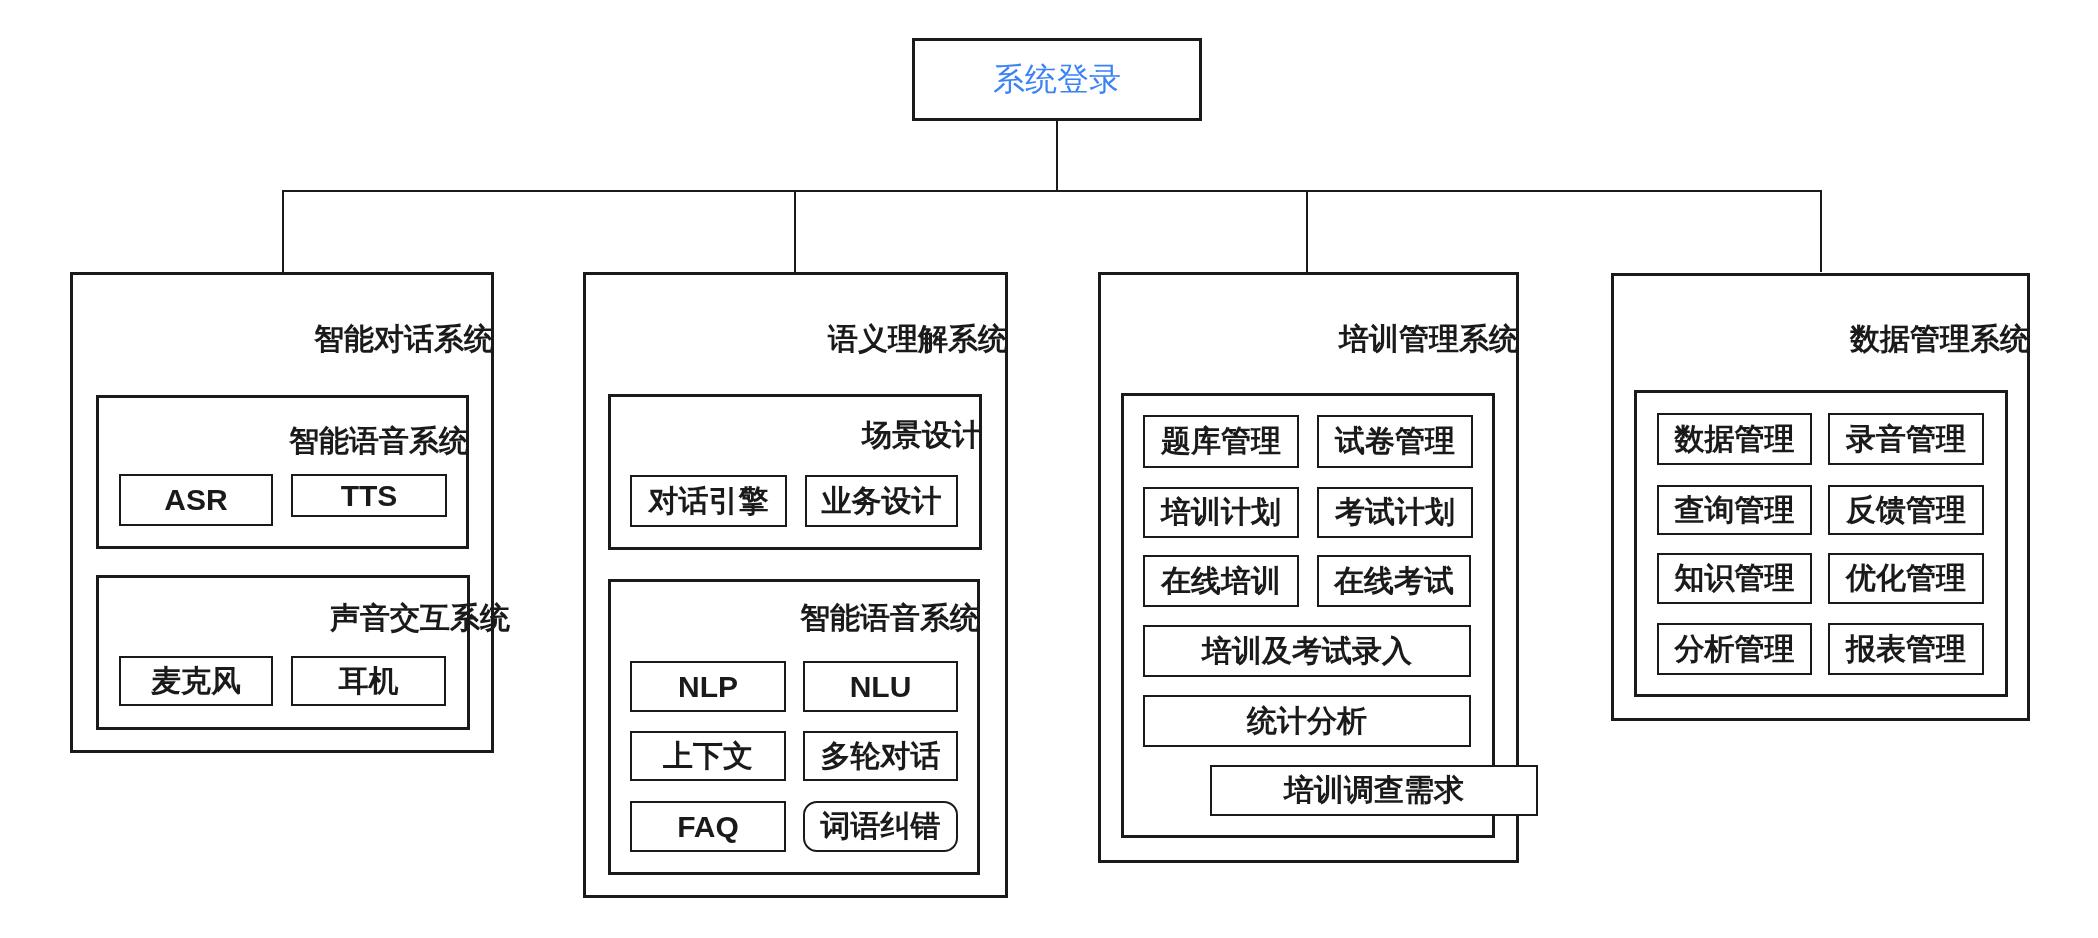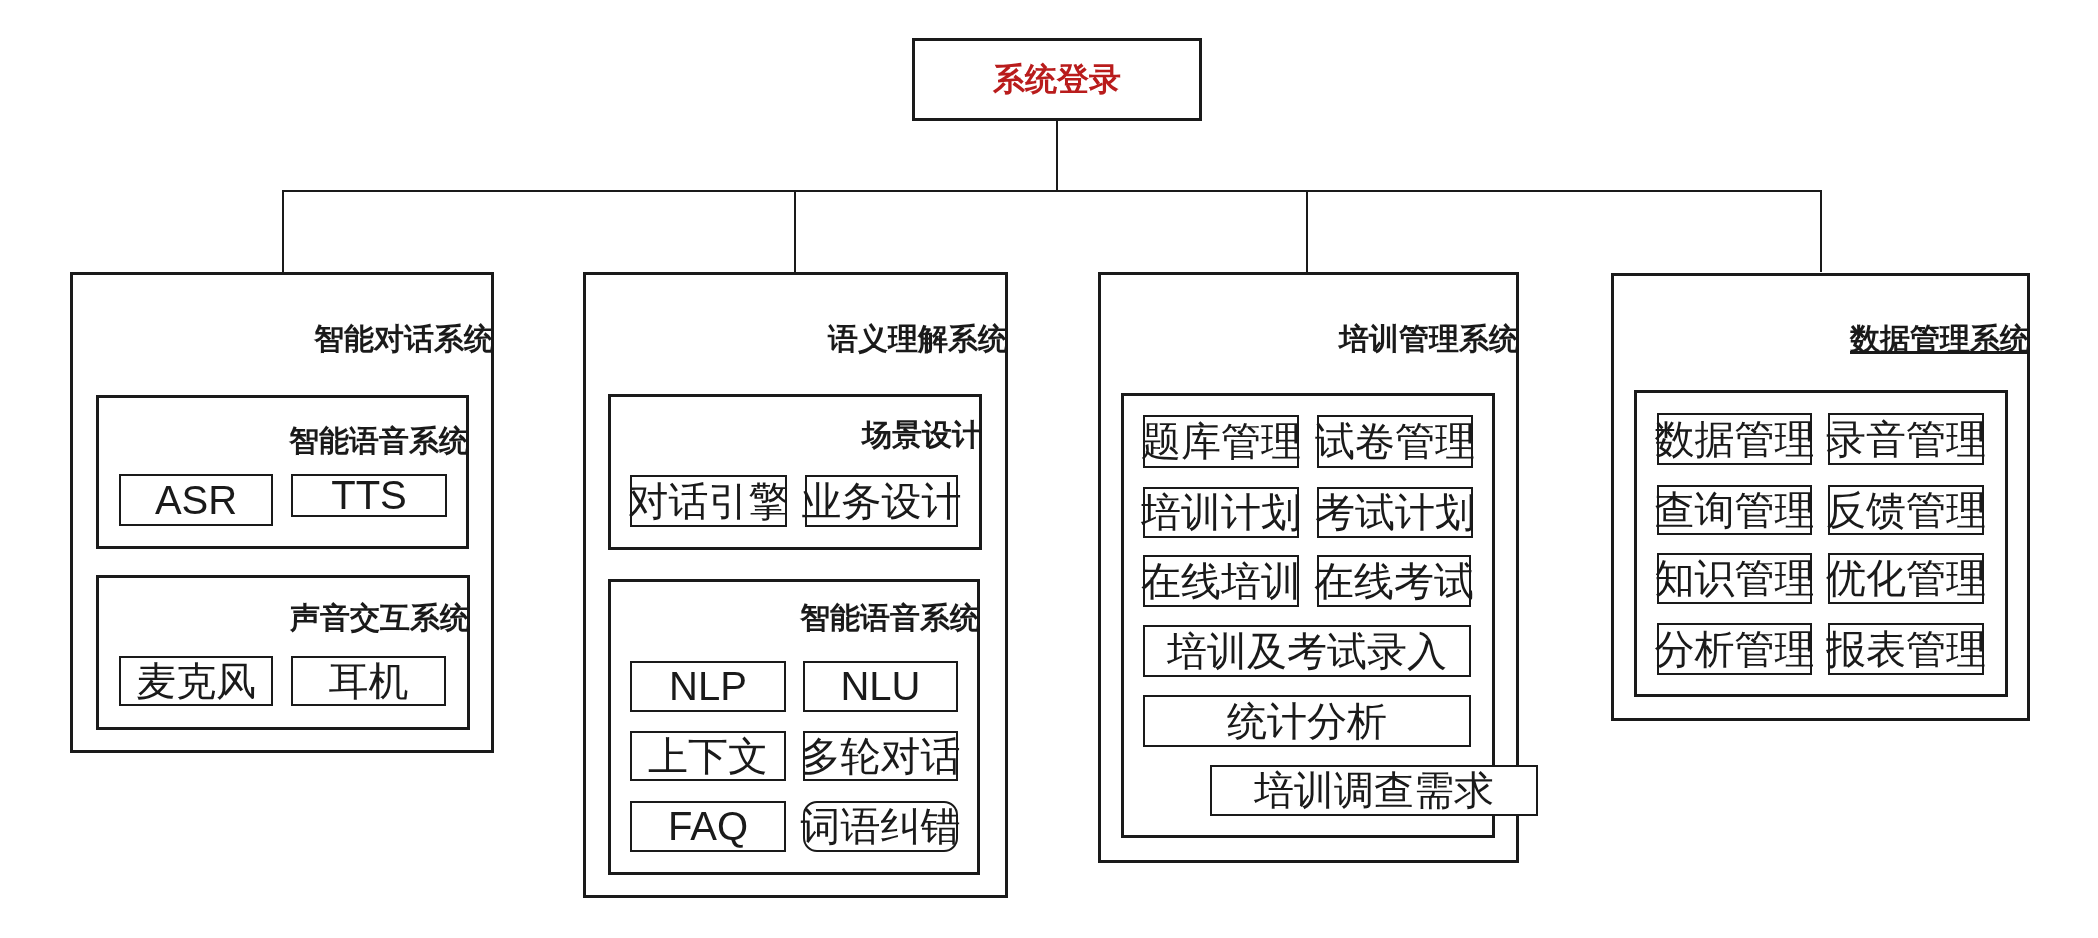--- a/index.html
+++ b/index.html
@@ -24,22 +24,22 @@
     box-sizing: border-box;
   }
   .leaf {
     position: absolute;
     border: 2px solid #1a1a1a;
     background: #ffffff;
     box-sizing: border-box;
     display: flex;
     align-items: center;
     justify-content: center;
-    font-size: 40px;
-    font-weight: 400;
+    font-size: 30px;
+    font-weight: 700;
     color: #1a1a1a;
     white-space: nowrap;
   }
   .title {
     position: absolute;
     height: 44px;
     line-height: 44px;
     text-align: right;
     font-size: 30px;
     font-weight: 700;
@@ -48,22 +48,22 @@
   }
   .rootbox {
     position: absolute;
     border: 3px solid #1a1a1a;
     background: #ffffff;
     box-sizing: border-box;
     display: flex;
     align-items: center;
     justify-content: center;
     font-size: 32px;
-    font-weight: 700;
-    color: #b91c1c;
+    font-weight: 400;
+    color: #3b82f6;
   }
   .line {
     position: absolute;
     background: #1a1a1a;
   }
 </style>
 </head>
 <body>
 
 <div class="canvas">
@@ -81,21 +81,21 @@
 
   <div class="box" style="left:70px; top:272px; width:424px; height:481px;"></div>
   <div class="title" style="left:70px; top:317px; width:424px;">智能对话系统</div>
 
   <div class="groupbox" style="left:96px; top:395px; width:373px; height:154px;"></div>
   <div class="title" style="left:96px; top:419px; width:373px;">智能语音系统</div>
   <div class="leaf" style="left:119px; top:474px; width:154px; height:52px;">ASR</div>
   <div class="leaf" style="left:291px; top:474px; width:156px; height:43px;">TTS</div>
 
   <div class="groupbox" style="left:96px; top:575px; width:374px; height:155px;"></div>
-  <div class="title" style="left:96px; top:596px; width:374px;">声音交互系统</div>
+  <div class="title" style="left:96px; top:596px; width:374px;padding-left:40px;">声音交互系统</div>
   <div class="leaf" style="left:119px; top:656px; width:154px; height:50px;">麦克风</div>
   <div class="leaf" style="left:291px; top:656px; width:155px; height:50px;">耳机</div>
 
   <div class="box" style="left:583px; top:272px; width:425px; height:626px;"></div>
   <div class="title" style="left:583px; top:317px; width:425px;">语义理解系统</div>
 
   <div class="groupbox" style="left:608px; top:394px; width:374px; height:156px;"></div>
   <div class="title" style="left:608px; top:413px; width:374px;">场景设计</div>
   <div class="leaf" style="left:630px; top:475px; width:157px; height:52px;">对话引擎</div>
   <div class="leaf" style="left:805px; top:475px; width:153px; height:52px;">业务设计</div>
@@ -117,21 +117,21 @@
   <div class="leaf" style="left:1317px; top:415px; width:156px; height:53px;">试卷管理</div>
   <div class="leaf" style="left:1143px; top:487px; width:156px; height:51px;">培训计划</div>
   <div class="leaf" style="left:1317px; top:487px; width:156px; height:51px;">考试计划</div>
   <div class="leaf" style="left:1143px; top:555px; width:156px; height:52px;">在线培训</div>
   <div class="leaf" style="left:1317px; top:555px; width:154px; height:52px;">在线考试</div>
   <div class="leaf" style="left:1143px; top:625px; width:328px; height:52px;">培训及考试录入</div>
   <div class="leaf" style="left:1143px; top:695px; width:328px; height:52px;">统计分析</div>
   <div class="leaf" style="left:1210px; top:765px; width:328px; height:51px;">培训调查需求</div>
 
   <div class="box" style="left:1611px; top:273px; width:419px; height:448px;"></div>
-  <div class="title" style="left:1611px; top:317px; width:419px;text-decoration:underline;">数据管理系统</div>
+  <div class="title" style="left:1611px; top:317px; width:419px;">数据管理系统</div>
 
   <div class="groupbox" style="left:1634px; top:390px; width:374px; height:307px;"></div>
   <div class="leaf" style="left:1657px; top:413px; width:155px; height:52px;">数据管理</div>
   <div class="leaf" style="left:1828px; top:413px; width:156px; height:52px;">录音管理</div>
   <div class="leaf" style="left:1657px; top:485px; width:155px; height:50px;">查询管理</div>
   <div class="leaf" style="left:1828px; top:485px; width:156px; height:50px;">反馈管理</div>
   <div class="leaf" style="left:1657px; top:553px; width:155px; height:51px;">知识管理</div>
   <div class="leaf" style="left:1828px; top:553px; width:156px; height:51px;">优化管理</div>
   <div class="leaf" style="left:1657px; top:623px; width:155px; height:52px;">分析管理</div>
   <div class="leaf" style="left:1828px; top:623px; width:156px; height:52px;">报表管理</div>

